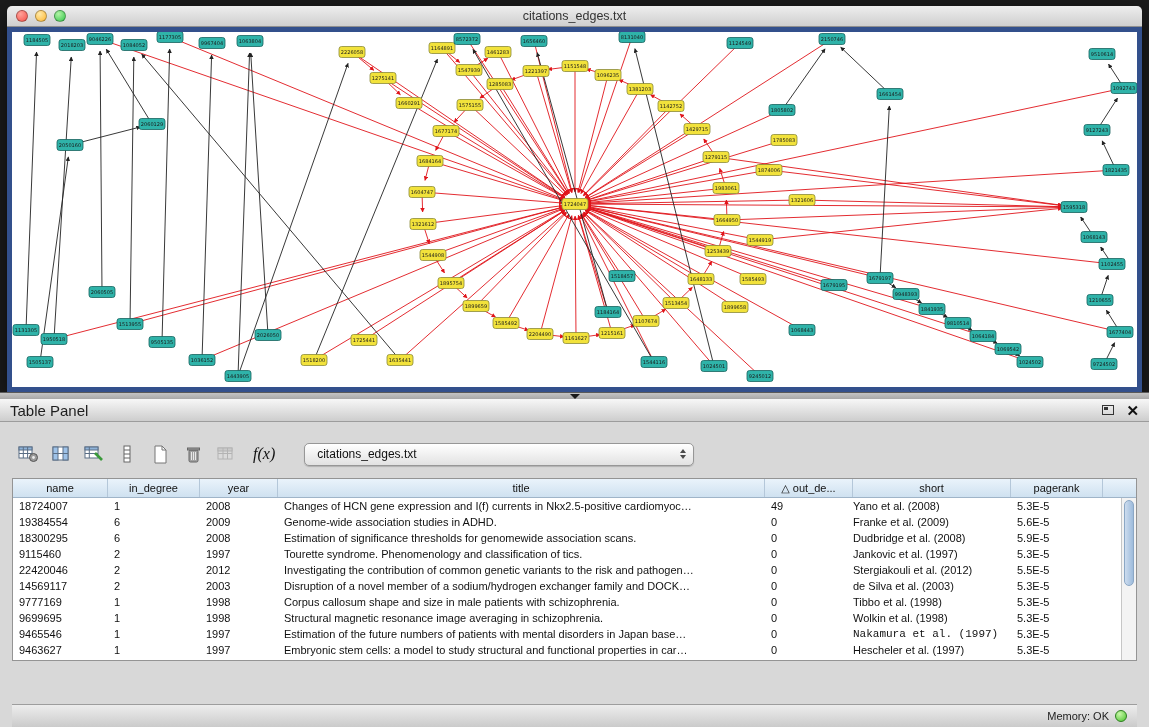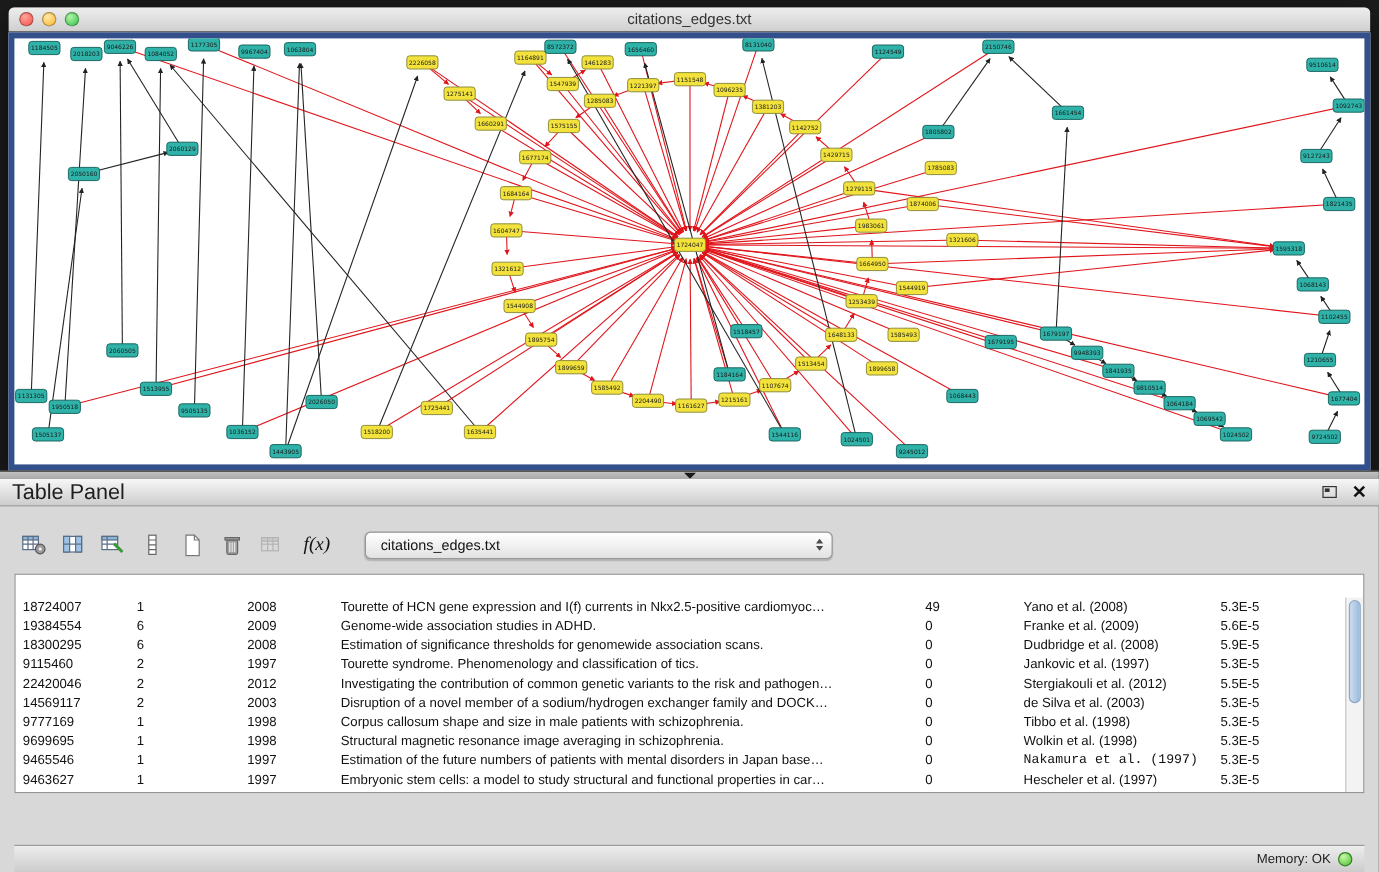--- a/index.html
+++ b/index.html
@@ -27,21 +27,21 @@
     background:linear-gradient(#c4c4c4,#a8a8a8); border-top:1px solid #5a5a5a; }
   .split-caret { position:absolute; left:570px; top:1px; width:0; height:0;
     border-left:5px solid transparent; border-right:5px solid transparent;
     border-top:5px solid #1a1a1a; }
 
   
   .table-panel { position:absolute; top:399px; left:0; width:1149px; bottom:0;
     background:#d8d8d8; display:flex; flex-direction:column; }
   .panel-header { height:23px; background:linear-gradient(#f7f7f7,#cdcdcd);
     border-bottom:1px solid #9c9c9c; display:flex; align-items:center; padding:0 10px; flex:none; }
-  .panel-title { font-size:18px; color:#1e1e1e; }
+  .panel-title { font-size:15px; color:#1e1e1e; }
   .header-icons { margin-left:auto; display:flex; align-items:center; gap:12px; }
   .float-ic { width:12px; height:10px; border:1.5px solid #333; position:relative; display:inline-block; }
   .float-ic:after { content:""; position:absolute; left:1px; top:1px; width:4px; height:3px; background:#333; }
   .close-ic { font-size:15px; font-weight:bold; color:#111; line-height:1; cursor:default; }
 
   .panel-body { flex:1; display:flex; flex-direction:column; padding:8px 12px 0 12px; }
 
   .toolbar { display:flex; align-items:center; height:48px; gap:5px; padding:0 2px; flex:none; }
   .tool-btn { width:28px; height:26px; display:flex; align-items:center; justify-content:center; border-radius:4px; }
   .fx-btn { font-family:"Liberation Serif", serif; font-style:italic; font-size:16px;
@@ -697,26 +697,36 @@
       <div class="combo">
         <span>citations_edges.txt</span>
         <span class="combo-arrows">
           <span class="arr-up"></span>
             <span class="arr-dn"></span>
         </span>
       </div>
     </div>
 
     <div class="table-wrap">
+      <div class="thead" id="thead-row">
+          <div class="th" style="width: 95px;">name</div>
+          <div class="th" style="width: 92px;">in_degree</div>
+          <div class="th" style="width: 78px;">year</div>
+          <div class="th" style="width: 487px;">title</div>
+          <div class="th" style="width: 88px;">△ out_de...</div>
+          <div class="th" style="width: 158px;">short</div>
+          <div class="th" style="width: 92px;">pagerank</div>
+          <div class="th th-filler"></div>
+        </div>
       <div class="tbody" id="tbody">
           <div class="tr">
             <div class="td" style="width: 95px;">18724007</div>
             <div class="td" style="width: 92px;">1</div>
             <div class="td" style="width: 78px;">2008</div>
-            <div class="td" style="width: 487px;">Tourette of HCN gene expression and I(f) currents in Nkx2.5-positive cardiomyoc…</div>
+            <div class="td" style="width: 487px;">Changes of HCN gene expression and I(f) currents in Nkx2.5-positive cardiomyoc…</div>
             <div class="td" style="width: 88px;">49</div>
             <div class="td center" style="width: 158px;">Yano et al. (2008)</div>
             <div class="td" style="width: 92px;">5.3E-5</div>
           </div>
           <div class="tr">
             <div class="td" style="width: 95px;">19384554</div>
             <div class="td" style="width: 92px;">6</div>
             <div class="td" style="width: 78px;">2009</div>
             <div class="td" style="width: 487px;">Genome-wide association studies in ADHD.</div>
             <div class="td" style="width: 88px;">0</div>

